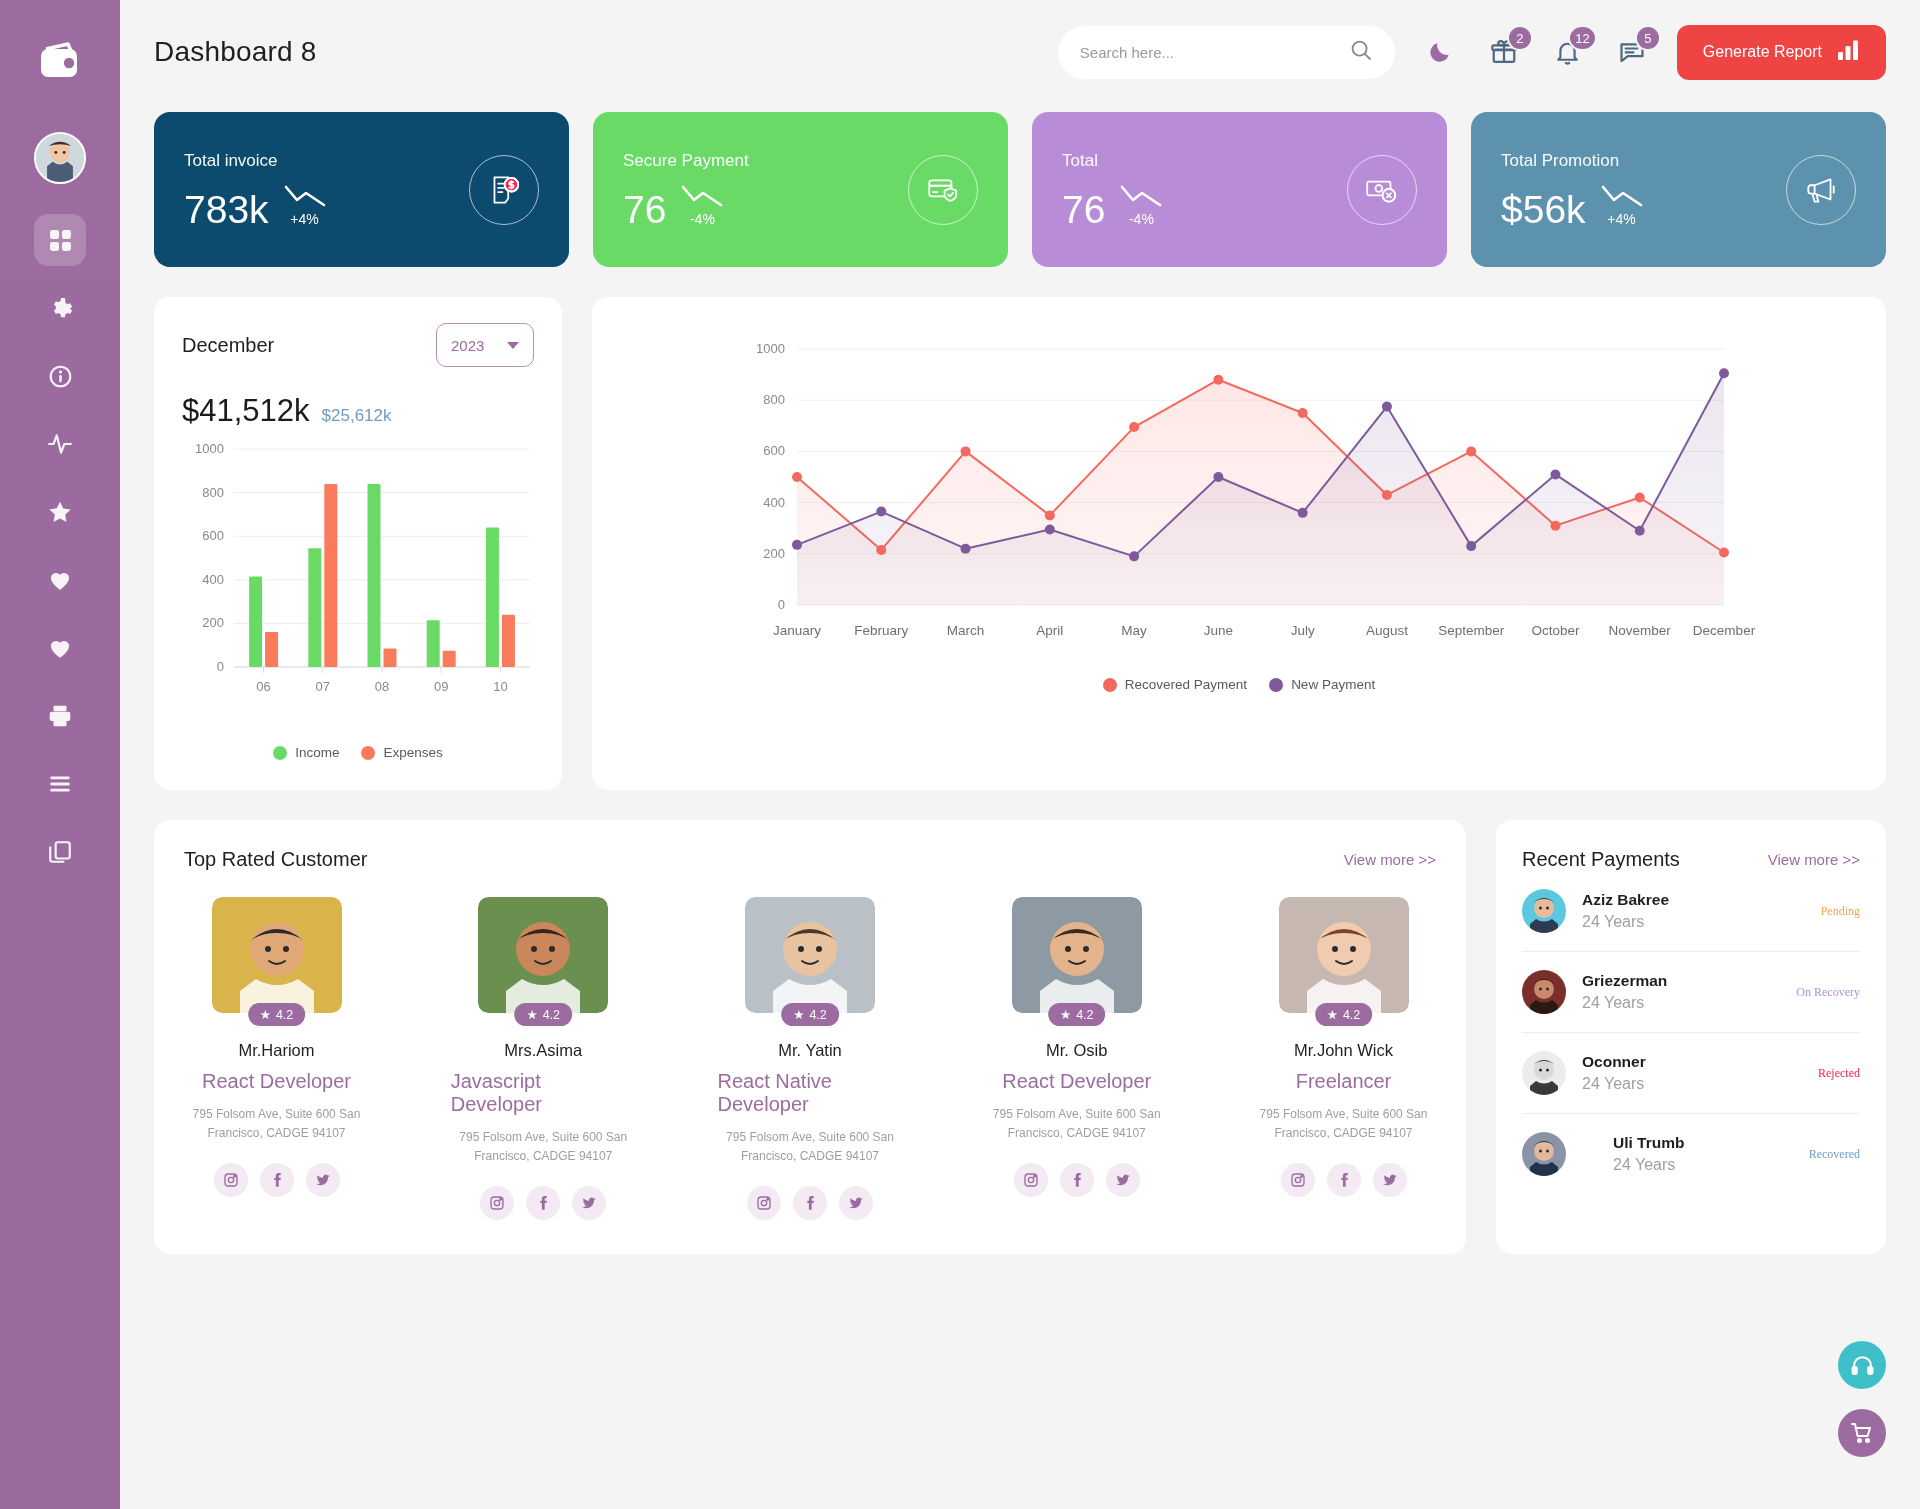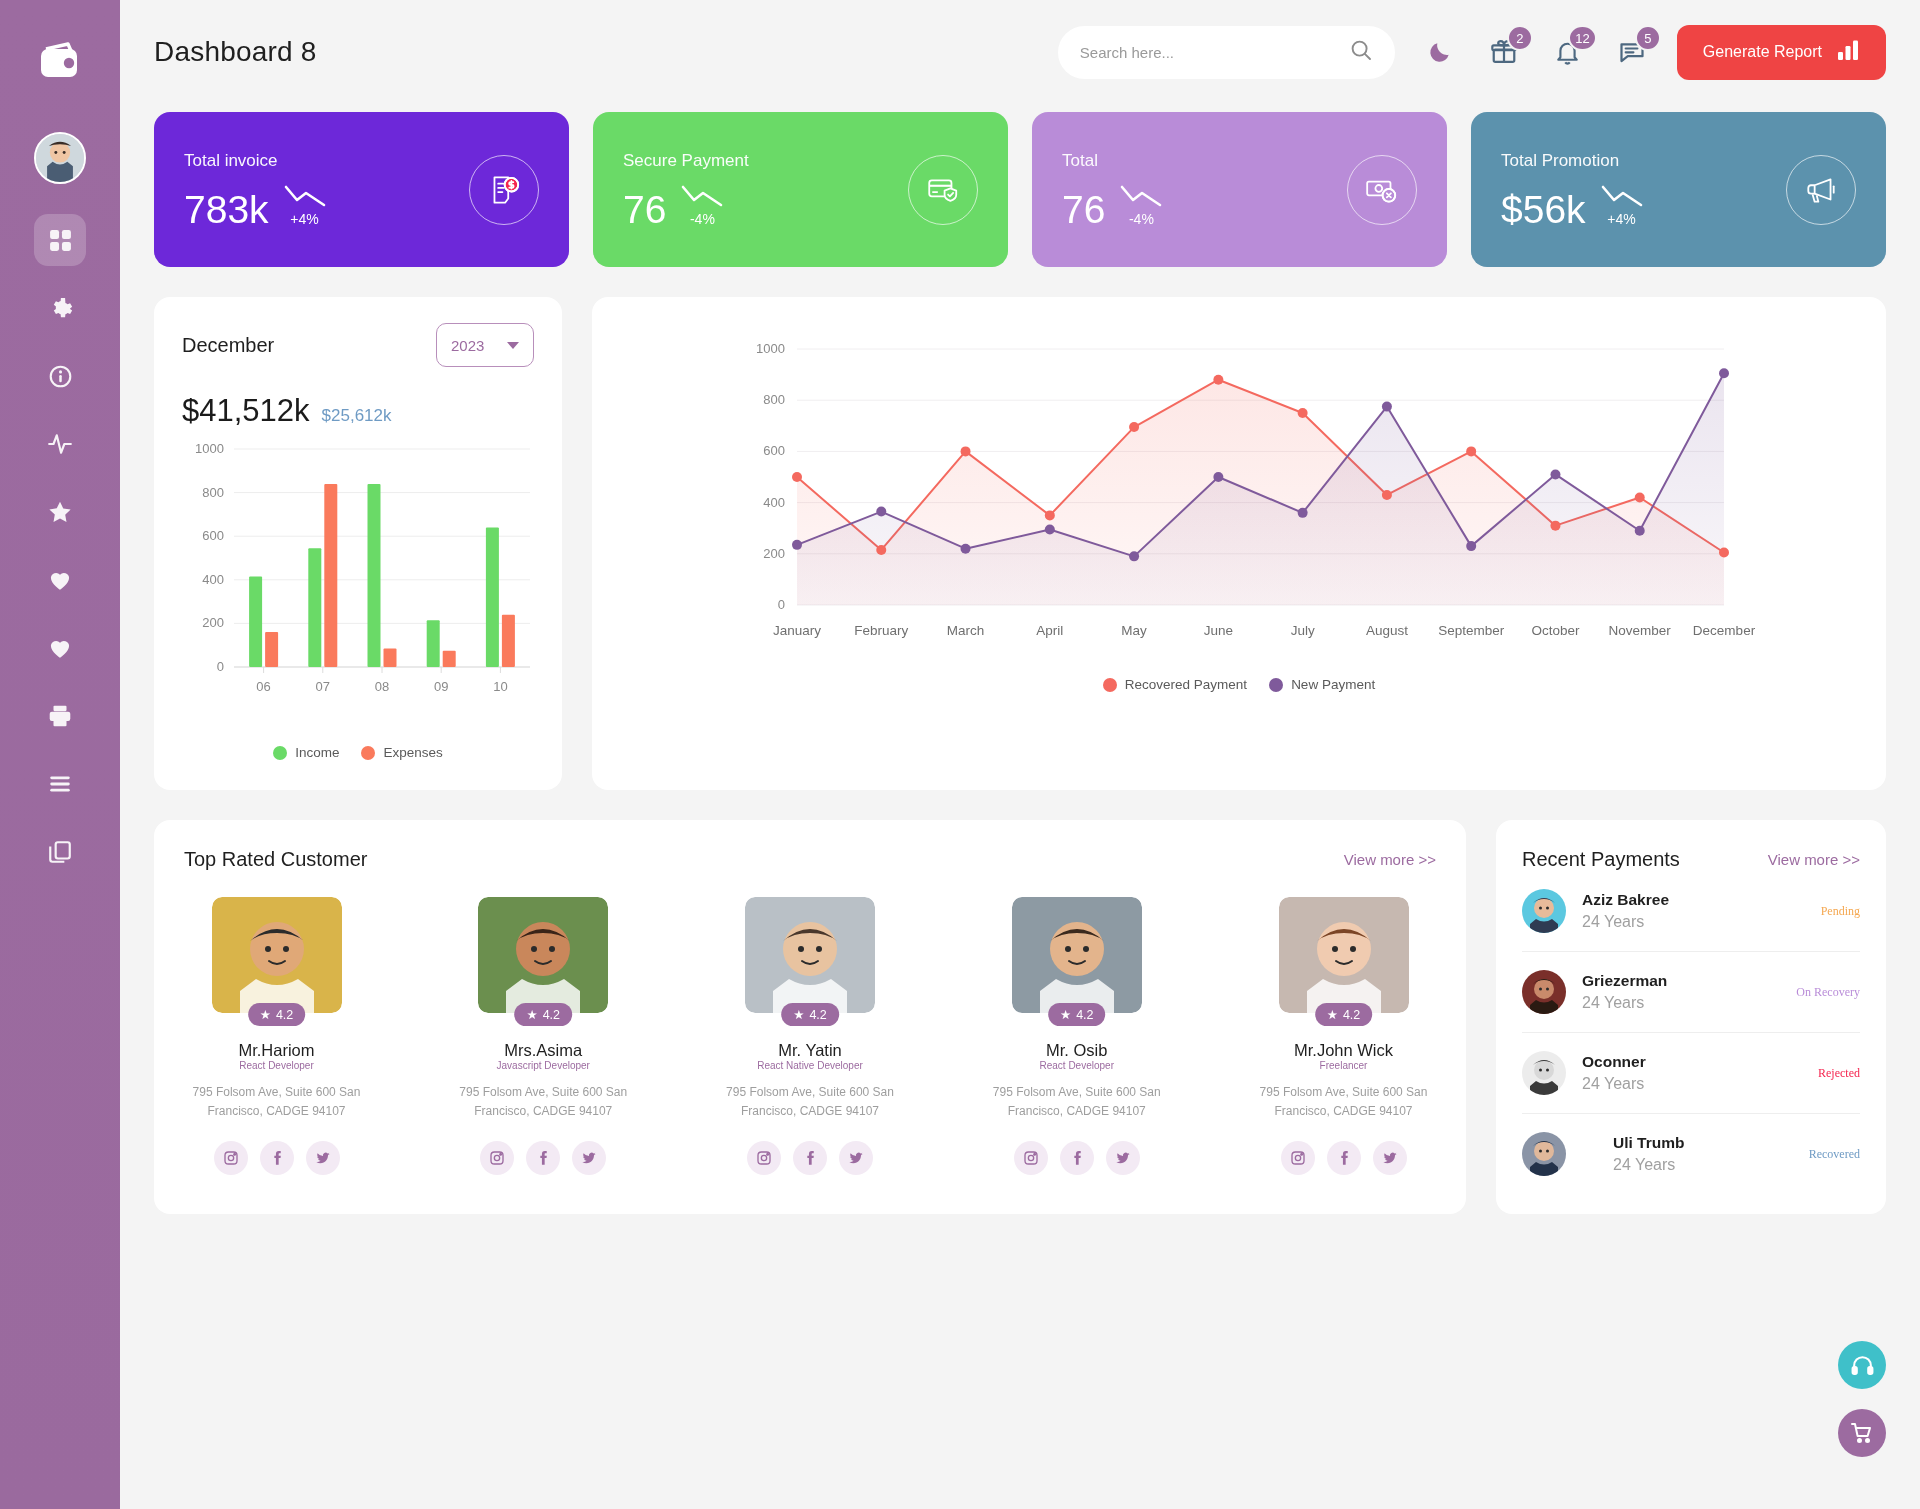--- a/index.html
+++ b/index.html
@@ -116,21 +116,21 @@
   .cust-grid { display:flex; justify-content:space-between; margin-top: 26px; }
   .cust { width: 185px; display:flex; flex-direction:column; align-items:center; }
   .cust-photo-wrap { position:relative; width: 130px; height: 116px; }
   .cust-photo { width:130px; height:116px; border-radius: 10px; display:block; }
   .rating {
     position:absolute; left:50%; transform:translateX(-50%); bottom:-13px;
     background:#9c6ba0; color:#fff; font-size: 12.5px; border-radius: 13px;
     padding: 4px 12px; display:flex; align-items:center; gap:5px; white-space:nowrap;
   }
   .cust-name { margin-top: 28px; font-size: 16.5px; color:#1f1f1f; }
-  .cust-role { font-size: 10px; color:#9c6ba0; }
+  .cust-role { margin-top: 10px; font-size: 20px; color:#9c6ba0; }
   .cust-addr { margin-top: 12px; font-size: 12px; color:#9e9e9e; text-align:center; line-height: 1.6; }
   .socials { display:flex; gap: 12px; margin-top: 20px; }
   .soc {
     width: 34px; height: 34px; border-radius: 50%; background:#f3eaf4;
     display:flex; align-items:center; justify-content:center; cursor:pointer;
   }
 
   .payments-card { width: 390px; padding: 28px 26px 20px; }
   .pay-row { display:flex; align-items:center; padding: 18px 0; border-bottom: 1px solid #eee; }
   .pay-row:last-child { border-bottom: none; gap: 31px; }
@@ -288,21 +288,21 @@
             <rect x="7.5" y="6" width="5" height="14" rx="1.2"></rect>
             <rect x="15" y="0.5" width="5" height="19.5" rx="1.2"></rect>
           </svg>
         </span>
       </button>
     </div>
   </header>
 
   <section class="stats-row">
 
-    <div class="stat-card" style="background:#6d28d9">
+    <div class="stat-card" style="background:#0c4a6e">
       <div>
         <div class="stat-label">Total invoice</div>
         <div class="stat-line">
           <div class="stat-value">783k</div>
           <div style="display:flex;flex-direction:column;align-items:center">
             <svg class="spark" viewBox="0 0 44 30" fill="none" stroke="#fff" stroke-width="2.6" stroke-linecap="round" stroke-linejoin="round">
               <path d="M3 6 L14 19 L23 12 L41 24"></path>
             </svg>
             <span class="stat-delta">+4%</span>
           </div>

